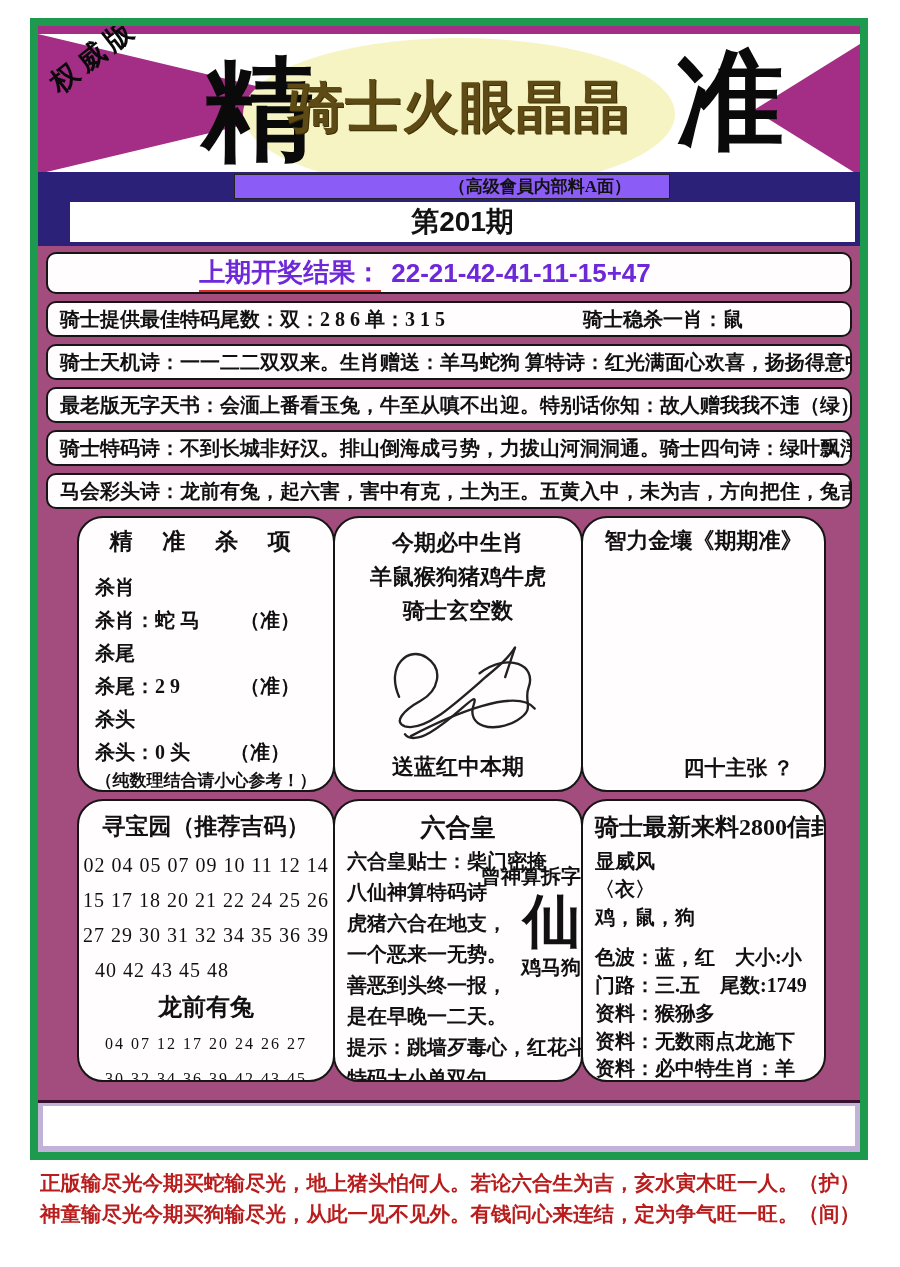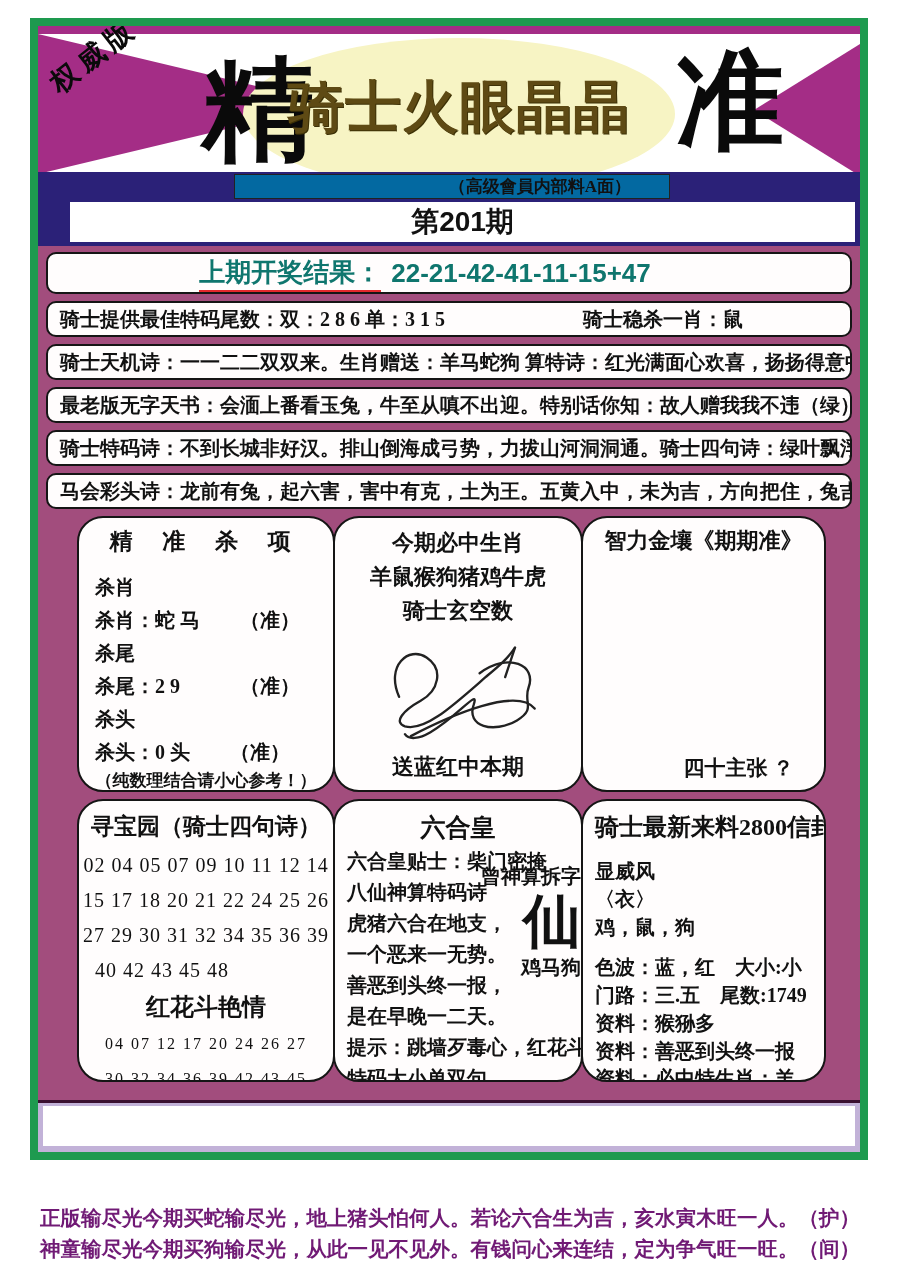--- a/index.html
+++ b/index.html
@@ -28,39 +28,39 @@
   .big-left{left:164px;top:28px;font-size:112px;}
   .big-right{left:638px;top:22px;font-size:108px;}
   .title-center{
     position:absolute;left:205px;top:44px;width:432px;text-align:center;
     font-size:56px;font-weight:bold;color:#5e4a14;letter-spacing:1px;white-space:nowrap;
     text-shadow:1px 1px 0 #3d3106;
   }
   
   .navy{position:relative;width:100%;height:74px;background:#2b2178;}
   .member-box{
-    position:absolute;left:196px;top:2px;width:436px;height:25px;background:#0369a1;border:1px solid #222;
+    position:absolute;left:196px;top:2px;width:436px;height:25px;background:#8b5cf6;border:1px solid #222;
     font-size:17px;font-weight:bold;text-align:right;padding-right:38px;box-sizing:border-box;
     line-height:24px;white-space:nowrap;
   }
   .issue-box{
     position:absolute;left:32px;right:5px;top:30px;height:40px;background:#fff;
     display:flex;align-items:center;justify-content:center;
     font-family:"Liberation Sans","DejaVu Sans",sans-serif;font-size:28px;font-weight:bold;
   }
   
   .mauve{position:absolute;left:0;top:220px;width:100%;height:906px;background:#a24d7d;
     box-sizing:border-box;padding:6px 8px 0 8px;}
   .row{
     background:#fffdfd;border:2px solid #151515;border-radius:10px;margin-bottom:7px;
     height:36px;display:flex;align-items:center;padding:0 12px;box-sizing:border-box;
     font-size:20px;font-weight:bold;white-space:nowrap;overflow:hidden;
   }
   .row-result{height:42px;justify-content:center;
-    font-family:"Liberation Sans","DejaVu Sans",sans-serif;color:#0f766e;font-size:26px;padding-right:60px;}
+    font-family:"Liberation Sans","DejaVu Sans",sans-serif;color:#6d28d9;font-size:26px;padding-right:60px;}
   .row-result .lbl{border-bottom:2px solid #e3282c;margin-right:10px;}
   .row-tail .right{margin-left:auto;margin-right:95px;}
   
   .grid{margin:6px 24px 0 31px;}
   .grid-row{display:flex;}
   .gbox{
     background:#fffdfd;border:2.5px solid #151515;border-radius:26px;box-sizing:border-box;
     padding:8px 16px;overflow:hidden;
   }
   .r1 .gbox{height:276px;}
@@ -92,32 +92,32 @@
   .emp{position:relative;padding:10px 12px;}
   .emp .gbox-title{font-size:25px;margin-bottom:2px;}
   .emp-line{font-size:20px;font-weight:bold;line-height:31px;white-space:nowrap;}
   .emp-side{position:absolute;right:0;top:62px;width:118px;text-align:right;}
   .emp-side-label{font-size:20px;font-weight:bold;white-space:nowrap;}
   .emp-side-char{font-size:58px;font-weight:bold;line-height:64px;}
   .emp-side-zod{font-size:20px;font-weight:bold;}
   .emp-full{font-size:20px;font-weight:bold;line-height:31px;white-space:nowrap;}
   
   .lat{padding:10px 12px;}
-  .lat .gbox-title{font-size:24px;margin-bottom:14px;white-space:nowrap;}
+  .lat .gbox-title{font-size:24px;margin-bottom:4px;white-space:nowrap;}
   .lat-line{font-size:20px;font-weight:bold;line-height:28px;white-space:nowrap;}
   .lat-gap{height:12px;}
   .lat-wrap{white-space:normal;line-height:27px;}
   
   .lav{position:absolute;left:0;bottom:0;width:100%;height:52px;background:#c2b2d8;
     border-top:3px solid #3a1030;box-sizing:border-box;padding:3px 5px 0 5px;}
   .lav-white{width:100%;height:40px;background:#fff;box-sizing:border-box;}
   
   .bottom-text{
     position:absolute;left:0;top:1168px;width:900px;text-align:center;
-    font-size:20.5px;font-weight:bold;line-height:31px;color:#701a75;white-space:nowrap;margin-top:35px;
+    font-size:20.5px;font-weight:bold;line-height:31px;color:#b91c1c;white-space:nowrap;
   }
 </style>
 </head>
 <body>
 
 <div class="frame">
 
   <div class="header">
     <div class="top-strip"></div>
     <div class="tri-left"></div>
@@ -182,26 +182,26 @@
 
         <div class="gbox c3 wis">
           <div class="gbox-title" style="font-size:22px;">智力金壤《期期准》</div>
           <div class="wis-footer">四十主张 ？</div>
         </div>
 
       </div>
       <div class="grid-row r2">
 
         <div class="gbox c1 trs">
-          <div class="gbox-title">寻宝园（骑士四句诗）</div>
+          <div class="gbox-title">寻宝园（推荐吉码）</div>
           <div class="trs-nums">02 04 05 07 09 10 11 12 14</div>
           <div class="trs-nums">15 17 18 20 21 22 24 25 26</div>
           <div class="trs-nums">27 29 30 31 32 34 35 36 39</div>
           <div class="trs-nums" style="align-self:flex-start;">40 42 43 45 48</div>
-          <div class="trs-sub">红花斗艳情</div>
+          <div class="trs-sub">龙前有兔</div>
           <div class="trs-lucky">04 07 12 17 20 24 26 27</div>
           <div class="trs-lucky">30 32 34 36 39 42 43 45</div>
         </div>
 
         <div class="gbox c2 emp">
           <div class="gbox-title">六合皇</div>
           <div class="emp-line">六合皇贴士：柴门密掩</div>
           <div class="emp-line">八仙神算特码诗</div>
           <div class="emp-line">虎猪六合在地支，</div>
           <div class="emp-line">一个恶来一无势。</div>
@@ -219,21 +219,21 @@
 
         <div class="gbox c3 lat">
           <div class="gbox-title" style="text-align:left;">骑士最新来料2800信封</div>
           <div class="lat-line">显威风</div>
           <div class="lat-line">〈衣〉</div>
           <div class="lat-line">鸡，鼠，狗</div>
           <div class="lat-gap"></div>
           <div class="lat-line">色波：蓝，红　大小:小</div>
           <div class="lat-line">门路：三.五　尾数:1749</div>
           <div class="lat-line">资料：猴狲多</div>
-          <div class="lat-line">资料：善恶到头终一报</div>
+          <div class="lat-line">资料：无数雨点龙施下</div>
           <div class="lat-line lat-wrap">资料：必中特生肖：羊猴牛猪龙蛇马虎兔</div>
         </div>
 
       </div>
     </div>
 
     <div class="lav">
       <div class="lav-white"></div>
     </div>
 

